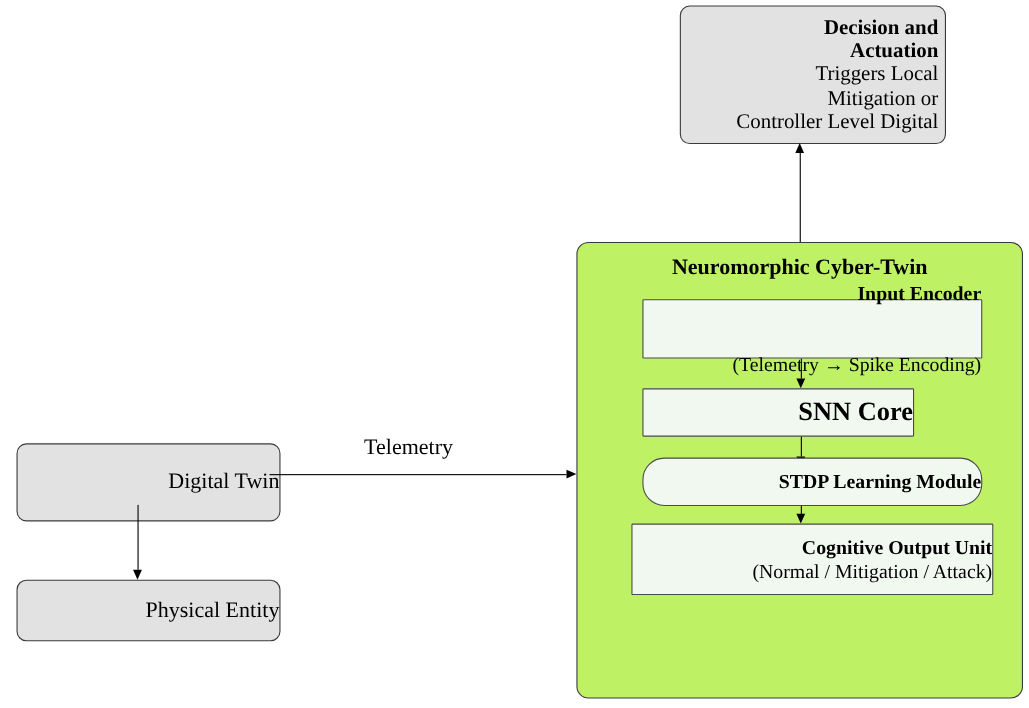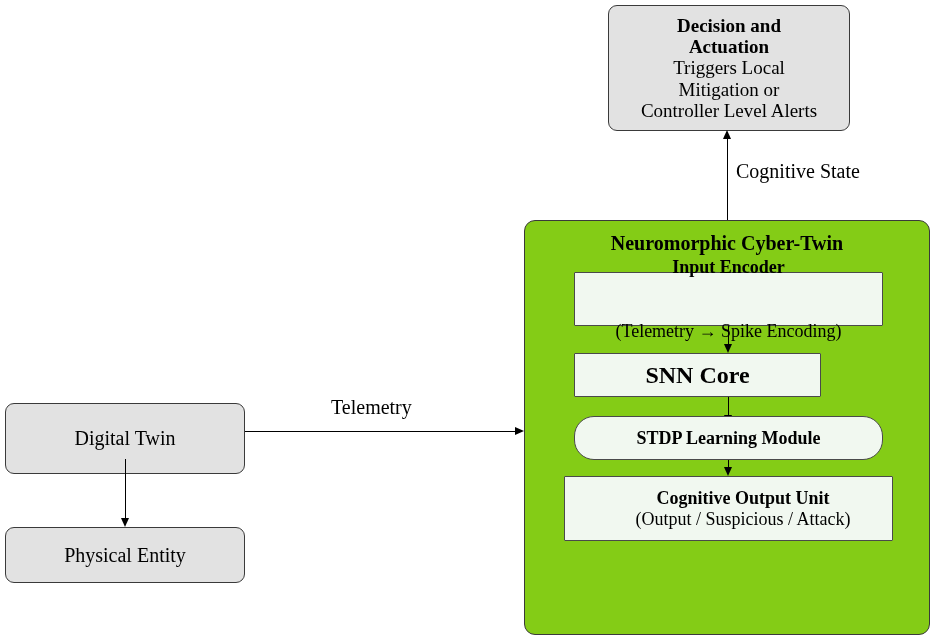--- a/index.html
+++ b/index.html
@@ -16,36 +16,37 @@
     width: 935px;
     height: 644px;
     background: #ffffff;
     overflow: hidden;
   }
   .node {
     position: absolute;
     box-sizing: border-box;
     display: flex;
     flex-direction: column;
-    align-items: center;
+    align-items: flex-end;
     justify-content: center;
     text-align: center;
     line-height: 1.12;
+    margin-left: 10px;
   }
   
   .gray-node {
     background: #e2e2e2;
     border: 1.6px solid #3a3a3a;
     border-radius: 9px;
   }
   
   .panel {
     position: absolute;
     box-sizing: border-box;
-    background: #84cc16;
+    background: #bef264;
     border: 1.6px solid #3a3a3a;
     border-radius: 11px;
   }
   
   .green-node {
     background: #f1f8f0;
     border: 1.5px solid #4a4a4a;
     border-radius: 1px;
   }
   .title-bold {
@@ -101,26 +102,25 @@
 </head>
 <body>
 
 <div id="canvas">
 
   <div class="node gray-node" style="left:608px; top:5px; width:242px; height:126px; font-size:19px; padding:4px 6px;">
     <div class="title-bold">Decision and</div>
     <div class="title-bold">Actuation</div>
     <div class="sub-line">Triggers Local</div>
     <div class="sub-line">Mitigation or</div>
-    <div class="sub-line">Controller Level Alerts</div>
+    <div class="sub-line">Controller Level Digital</div>
   </div>
 
   <div class="line-v" style="left:727px; top:139px; height:82px;"></div>
   <div class="arrowhead-up" style="left:722.5px; top:130px;"></div>
-  <div class="edge-label" style="left:736px; top:160px; font-size:20px;">Cognitive State</div>
 
   <div class="panel" style="left:524px; top:220px; width:406px; height:415px;">
 
     <div class="panel-title" style="top:11px; font-size:20px;">Neuromorphic Cyber-Twin</div>
 
     <div class="node green-node" style="left:49px; top:51px; width:309px; height:54px; font-size:18px;gap:44px;">
       <div class="title-bold">Input Encoder</div>
       <div class="sub-line">(Telemetry → Spike Encoding)</div>
     </div>
 
@@ -136,21 +136,21 @@
 
     <div class="node green-node" style="left:49px; top:195px; width:309px; height:44px; font-size:18px;border-radius:20px;">
       <div class="title-bold">STDP Learning Module</div>
     </div>
 
     <div class="line-v" style="left:202.5px; top:239px; height:8px;"></div>
     <div class="arrowhead-down" style="left:198.5px; top:246px;"></div>
 
     <div class="node green-node" style="left:39px; top:255px; width:329px; height:65px; font-size:18px;padding-left:29px;">
       <div class="title-bold">Cognitive Output Unit</div>
-      <div class="sub-line">(Output / Suspicious / Attack)</div>
+      <div class="sub-line">(Normal / Mitigation / Attack)</div>
     </div>
   </div>
 
   <div class="node gray-node" style="left:5px; top:403px; width:240px; height:71px; font-size:20px;">
     <div>Digital Twin</div>
   </div>
 
   <div class="line-h" style="left:245px; top:431px; width:270px;"></div>
   <div class="arrowhead-right" style="left:515px; top:426.5px;"></div>
   <div class="edge-label" style="left:331px; top:396px; font-size:20px;">Telemetry</div>

